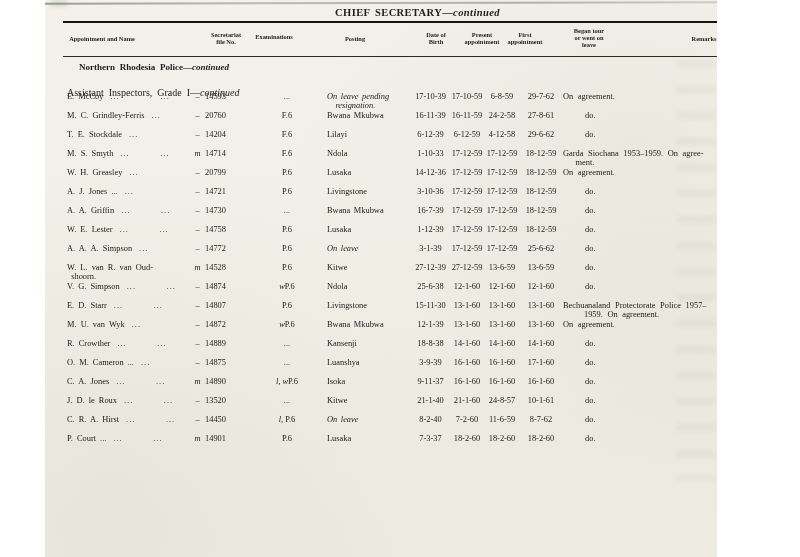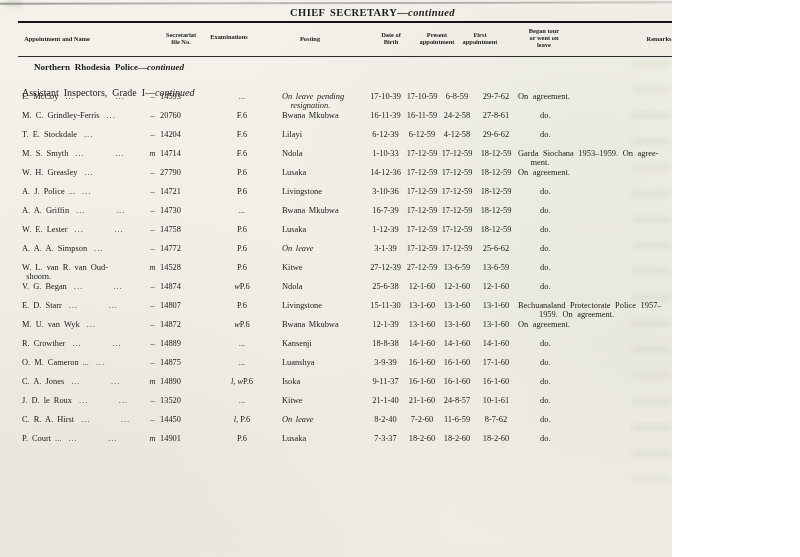--- a/index.html
+++ b/index.html
@@ -7,20 +7,21 @@
     position:relative;
     width:672px;height:557px;
     overflow:hidden;
     font-family:"Liberation Serif","DejaVu Serif",serif;
     color:#1d1d1d;
     background:
       radial-gradient(ellipse at 88% 25%, rgba(190,200,178,0.16), transparent 42%),
       radial-gradient(ellipse at 96% 65%, rgba(186,196,176,0.13), transparent 38%),
       radial-gradient(ellipse at 10% 90%, rgba(200,198,185,0.18), transparent 45%),
       linear-gradient(180deg,#f4f1ea 0%,#f1eee6 55%,#eeebe2 100%);
+    margin-left: 45px;
   }
   .scan-edge{position:absolute;top:2px;left:0;width:100%;height:1.5px;background:linear-gradient(90deg,#6f6f6f,#9a9a9a 30%,#8d8d8d 70%,#b9b9b9);opacity:.65;transform:rotate(-0.12deg);}
   .smudge{position:absolute;top:1px;left:6px;width:16px;height:5px;background:rgba(125,150,115,.30);filter:blur(2px);}
   .bleed{position:absolute;right:2px;top:60px;width:38px;height:420px;
     background:repeating-linear-gradient(180deg, rgba(150,168,140,.10) 0 7px, transparent 7px 26px);
     filter:blur(2px);}
   .title{position:absolute;top:7px;left:0;width:745px;text-align:center;
     font-weight:bold;font-size:10.5px;letter-spacing:.4px;word-spacing:2px;}
   .title .it{font-style:italic;font-weight:bold;}
   .pageno{position:absolute;left:758px;top:18px;transform:rotate(90deg);
@@ -149,31 +150,31 @@
           <td class="c-date">1-10-33</td>
           <td class="c-date">17-12-59</td>
           <td class="c-date">17-12-59</td>
           <td class="c-date">18-12-59</td>
           <td class="c-rem">Garda Siochana 1953–1959.  On agree-
    ment.</td>
         </tr>
         <tr>
           <td class="c-name"><span class="nm">W. H. Greasley</span><span class="ld">...</span></td>
           <td class="c-m">–</td>
-          <td class="c-file">27790</td>
+          <td class="c-file">20799</td>
           <td class="c-exam">P.6</td>
           <td class="c-post">Lusaka</td>
           <td class="c-date">14-12-36</td>
           <td class="c-date">17-12-59</td>
           <td class="c-date">17-12-59</td>
           <td class="c-date">18-12-59</td>
           <td class="c-rem">On agreement.</td>
         </tr>
         <tr>
-          <td class="c-name"><span class="nm">A. J. Police ...</span><span class="ld">...</span></td>
+          <td class="c-name"><span class="nm">A. J. Jones ...</span><span class="ld">...</span></td>
           <td class="c-m">–</td>
           <td class="c-file">14721</td>
           <td class="c-exam">P.6</td>
           <td class="c-post">Livingstone</td>
           <td class="c-date">3-10-36</td>
           <td class="c-date">17-12-59</td>
           <td class="c-date">17-12-59</td>
           <td class="c-date">18-12-59</td>
           <td class="c-rem do">do.</td>
         </tr>
@@ -220,21 +221,21 @@
           <td class="c-file">14528</td>
           <td class="c-exam">P.6</td>
           <td class="c-post">Kitwe</td>
           <td class="c-date">27-12-39</td>
           <td class="c-date">27-12-59</td>
           <td class="c-date">13-6-59</td>
           <td class="c-date">13-6-59</td>
           <td class="c-rem do">do.</td>
         </tr>
         <tr>
-          <td class="c-name"><span class="nm">V. G. Began</span><span class="ld">...      ...</span></td>
+          <td class="c-name"><span class="nm">V. G. Simpson</span><span class="ld">...      ...</span></td>
           <td class="c-m">–</td>
           <td class="c-file">14874</td>
           <td class="c-exam"><span class="ei">w</span>P.6</td>
           <td class="c-post">Ndola</td>
           <td class="c-date">25-6-38</td>
           <td class="c-date">12-1-60</td>
           <td class="c-date">12-1-60</td>
           <td class="c-date">12-1-60</td>
           <td class="c-rem do">do.</td>
         </tr>

